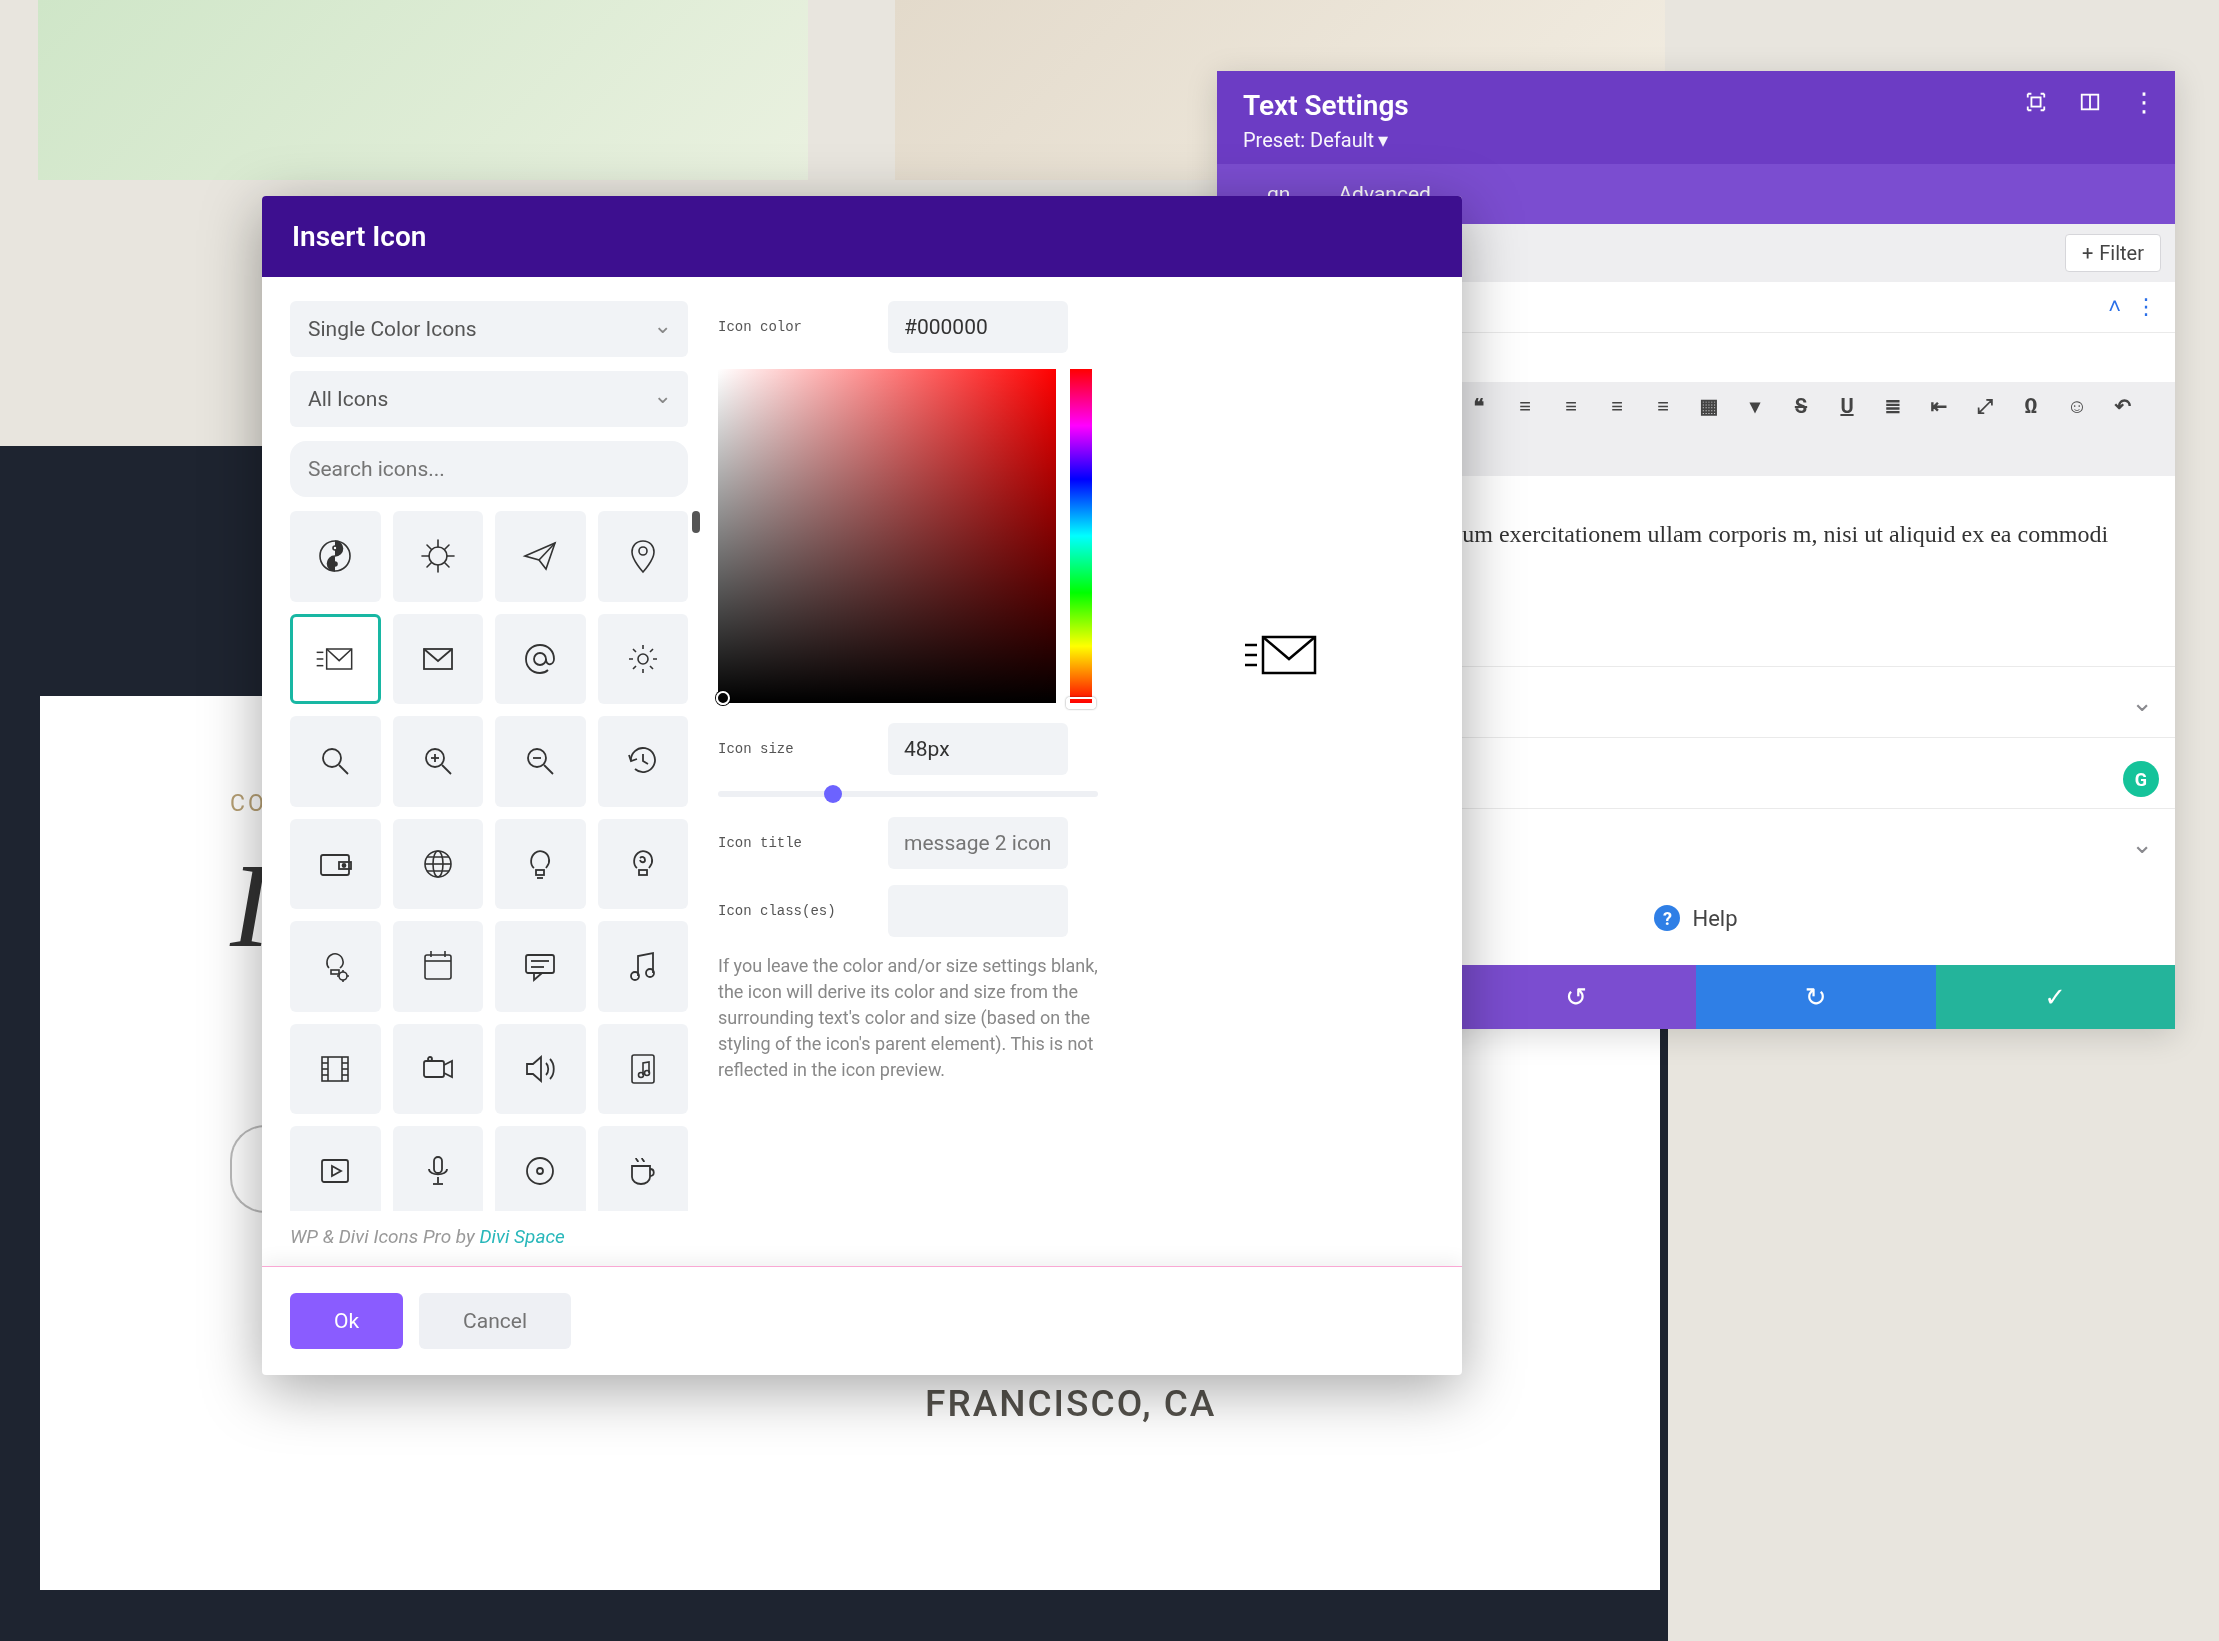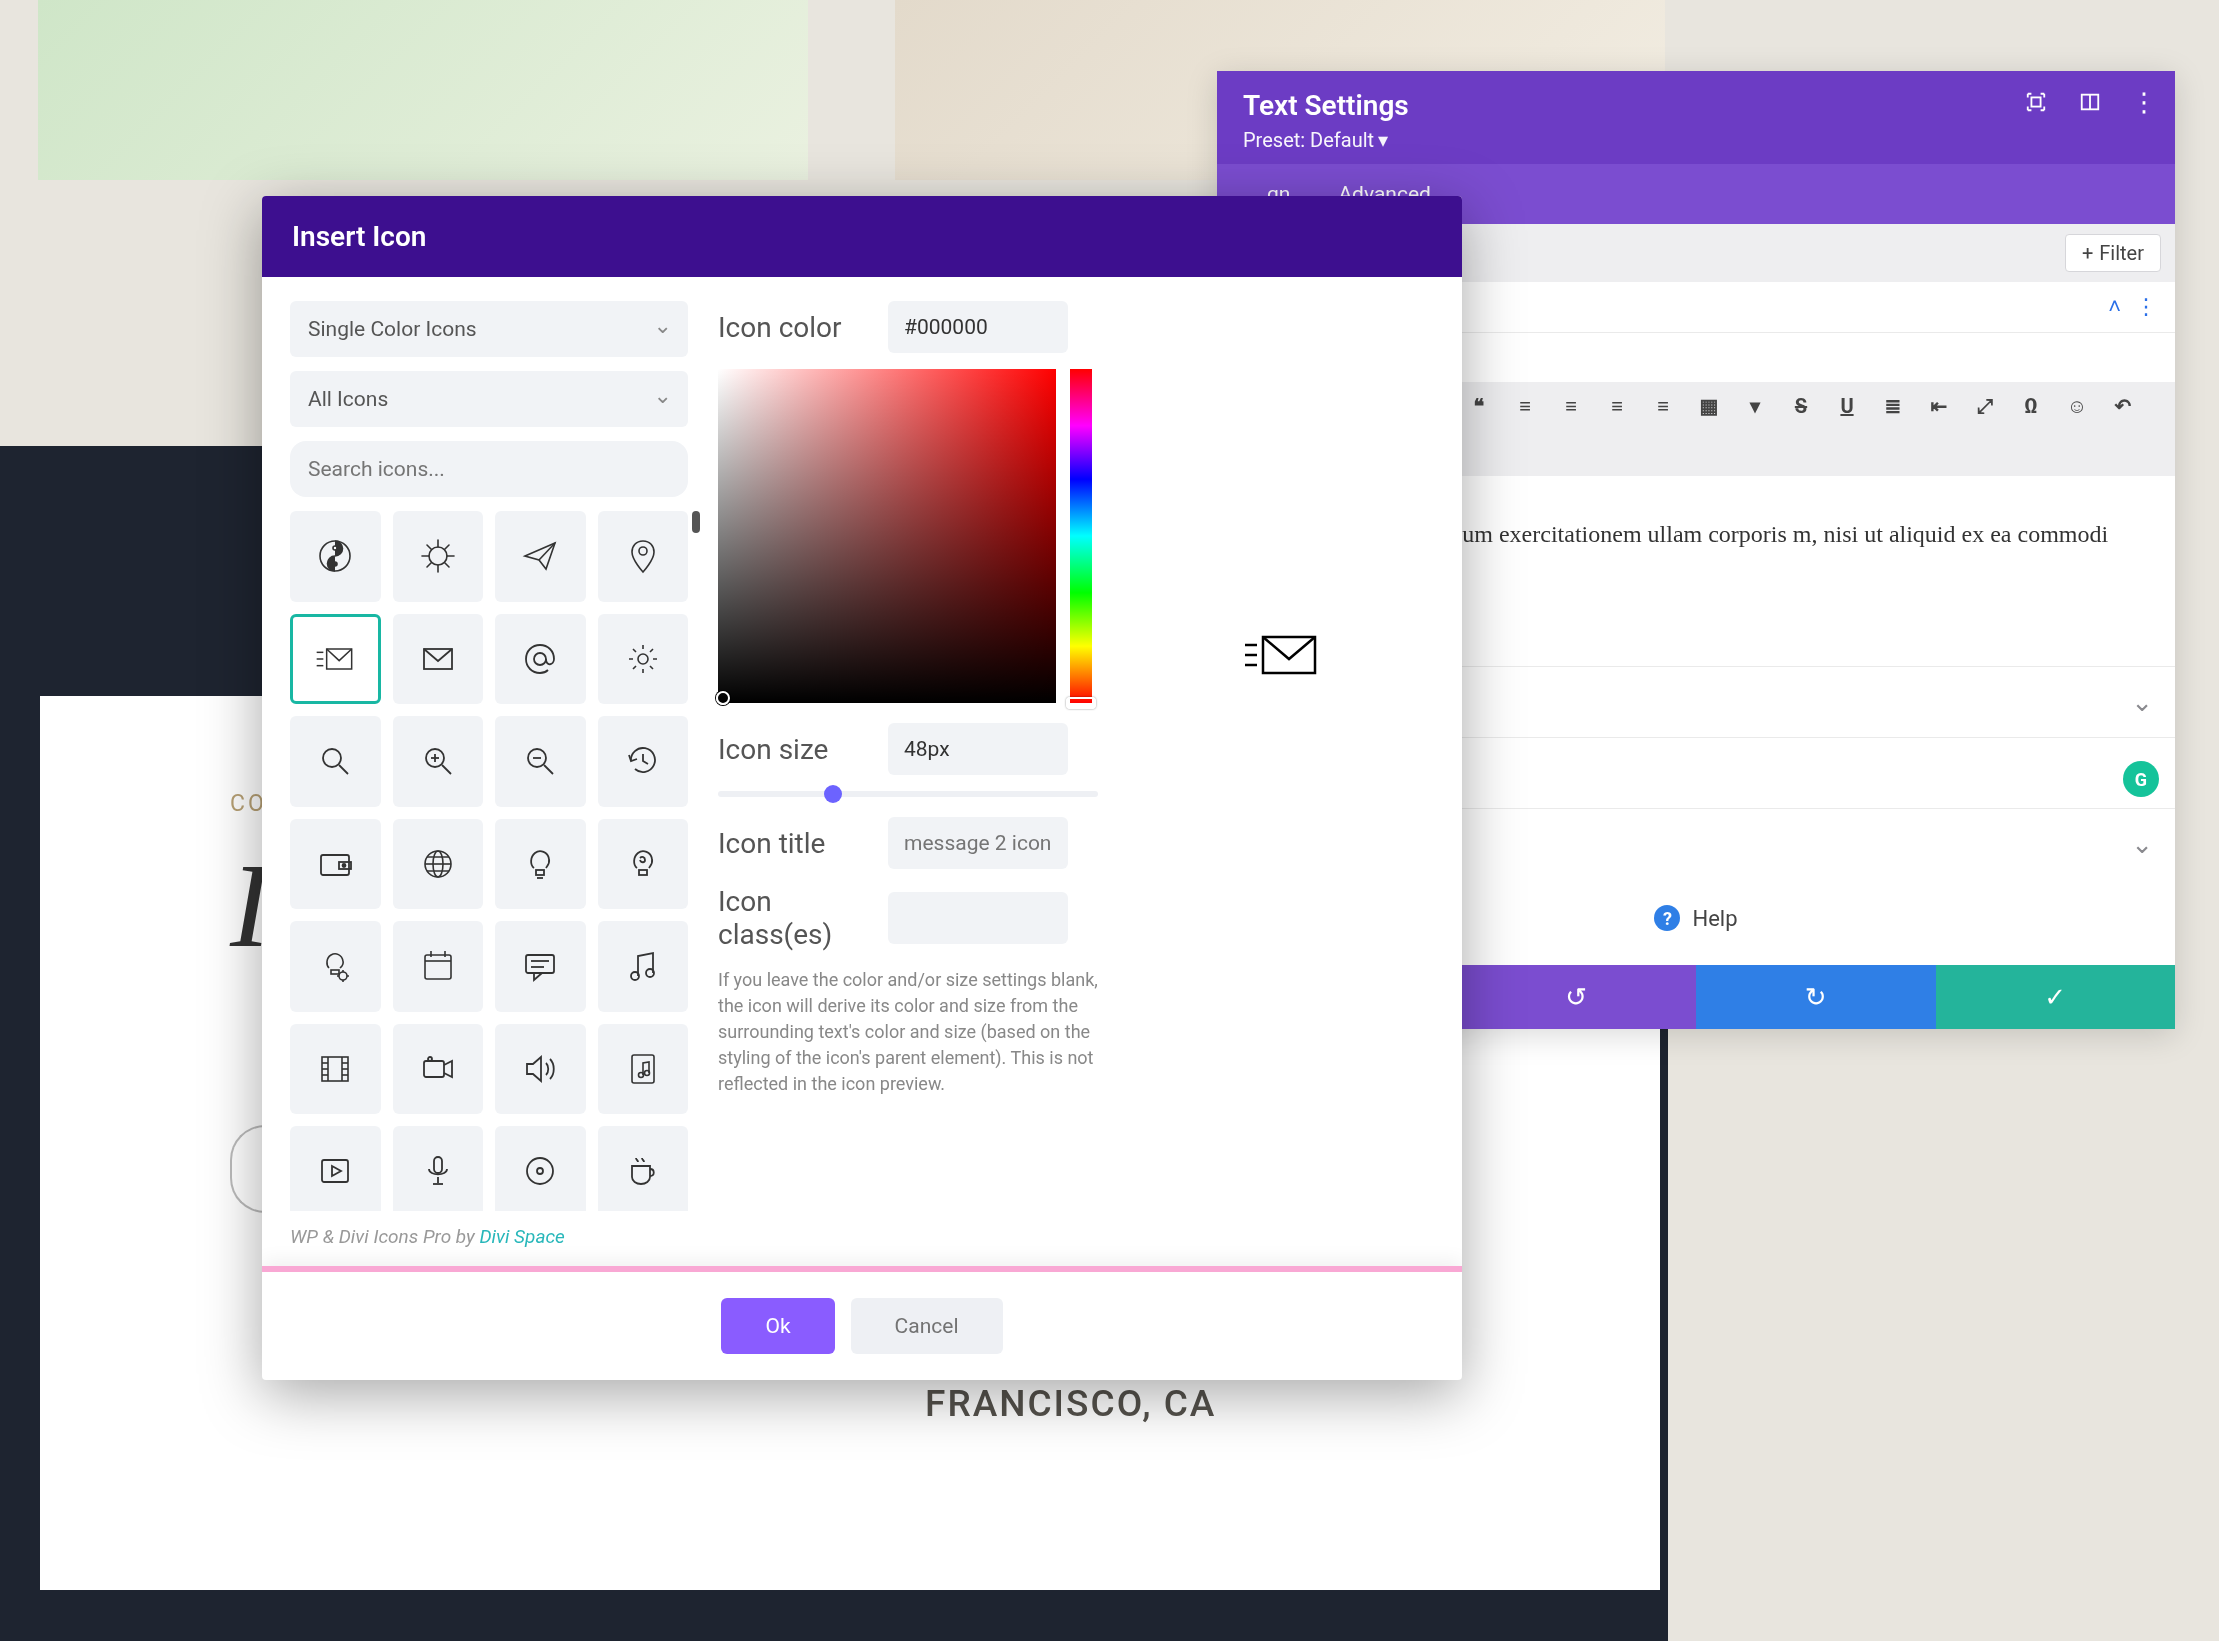--- a/index.html
+++ b/index.html
@@ -54,34 +54,34 @@
 .sel { width:100%; background:#f1f3f6; border:none; border-radius:6px; padding:16px 18px; font-size:21px; color:#555; margin-bottom:14px; appearance:none; position:relative; }
 .sel-wrap { position:relative; }
 .sel-wrap::after { content:"⌄"; position:absolute; right:16px; top:12px; color:#888; font-size:22px; pointer-events:none; }
 .search { width:100%; background:#f1f3f6; border:none; border-radius:16px; padding:16px 18px; font-size:21px; color:#888; margin-bottom:14px; }
 .icon-grid { display:grid; grid-template-columns:repeat(4,1fr); gap:12px; max-height:700px; overflow:hidden; position:relative; }
 .icon-cell { background:#f1f3f6; border-radius:6px; aspect-ratio:1; display:flex; align-items:center; justify-content:center; cursor:pointer; }
 .icon-cell.sel-cell { border:3px solid #18b7a3; background:#fff; }
 .icon-cell svg, .icon-cell span { color:#3b3b3b; }
 .scrollbar { position:absolute; right:-12px; top:0; width:8px; height:22px; background:#555; border-radius:4px; }
 .field-row { display:flex; align-items:center; margin-bottom:16px; }
-.flabel { width:170px; font-size:28px; color:#555; }
+.flabel { width:170px; font-size:14px; color:#555;font-family:Liberation Mono, monospace; }
 .finput { flex:1; background:#f1f3f6; border:none; border-radius:6px; padding:14px 16px; font-size:21px; color:#333; width:100%; }
 .picker { position:relative; width:100%; margin-bottom:20px; }
 .sat { width:338px; height:334px; background:linear-gradient(to top,#000,transparent),linear-gradient(to right,#fff,#ff0000); position:relative; display:inline-block; vertical-align:top; }
 .sat-thumb { position:absolute; left:-2px; bottom:-2px; width:14px; height:14px; border:2px solid #fff; border-radius:50%; box-shadow:0 0 0 1px #000; }
 .hue { width:22px; height:334px; display:inline-block; margin-left:10px; background:linear-gradient(to bottom,#ff0000,#ff00ff 17%,#0000ff 33%,#00ffff 50%,#00ff00 67%,#ffff00 83%,#ff0000); position:relative; vertical-align:top; }
 .hue-thumb { position:absolute; left:-4px; bottom:-6px; width:30px; height:12px; border:2px solid #fff; border-radius:4px; box-shadow:0 0 2px rgba(0,0,0,.5); }
 .slider { width:100%; height:6px; background:#eef0f4; border-radius:3px; position:relative; margin:8px 0 20px; }
 .slider-thumb { position:absolute; left:28%; top:-6px; width:18px; height:18px; background:#6c63ff; border-radius:50%; }
 .note { font-size:18px; color:#888; line-height:1.45; }
 .preview-icon { font-size:54px; color:#000; display:flex; align-items:center; gap:4px; }
 .modal-credit { padding:4px 28px 18px; font-size:19px; color:#999; font-style:italic; }
 .modal-credit a { color:#28b7ba; }
-.modal-foot { border-top:6px solid #f9a8d4; padding:26px 28px; display:flex; justify-content:center; gap:16px; box-shadow:0 -6px 18px rgba(0,0,0,.06); }
+.modal-foot { border-top:1px solid #f9a8d4; padding:26px 28px; display:flex; justify-content:flex-start; gap:16px; box-shadow:0 -6px 18px rgba(0,0,0,.06); }
 .btn { padding:16px 44px; border-radius:6px; font-size:21px; border:none; cursor:pointer; }
 .btn-ok { background:#8a5cff; color:#fff; }
 .btn-cancel { background:#eef0f4; color:#737373; }
 
 .ic { width:40px; height:40px; }
 </style>
 </head>
 <body>
 
 <div class="bg-img1"></div>

